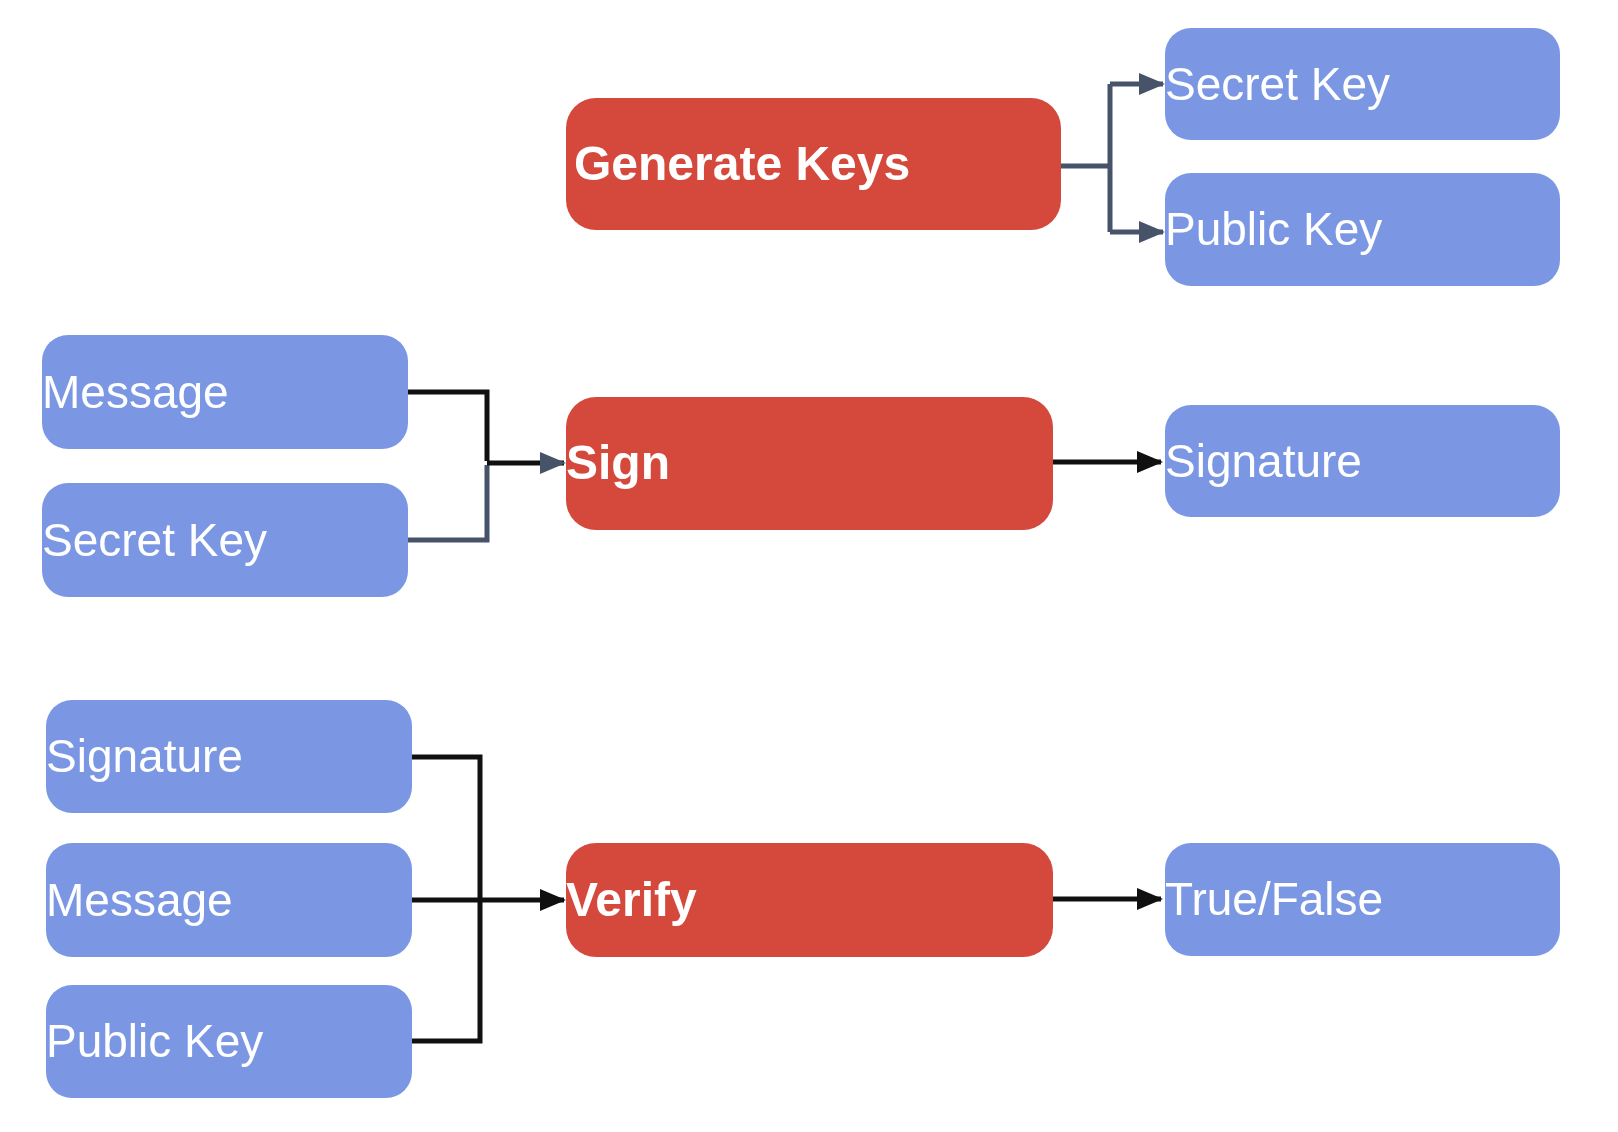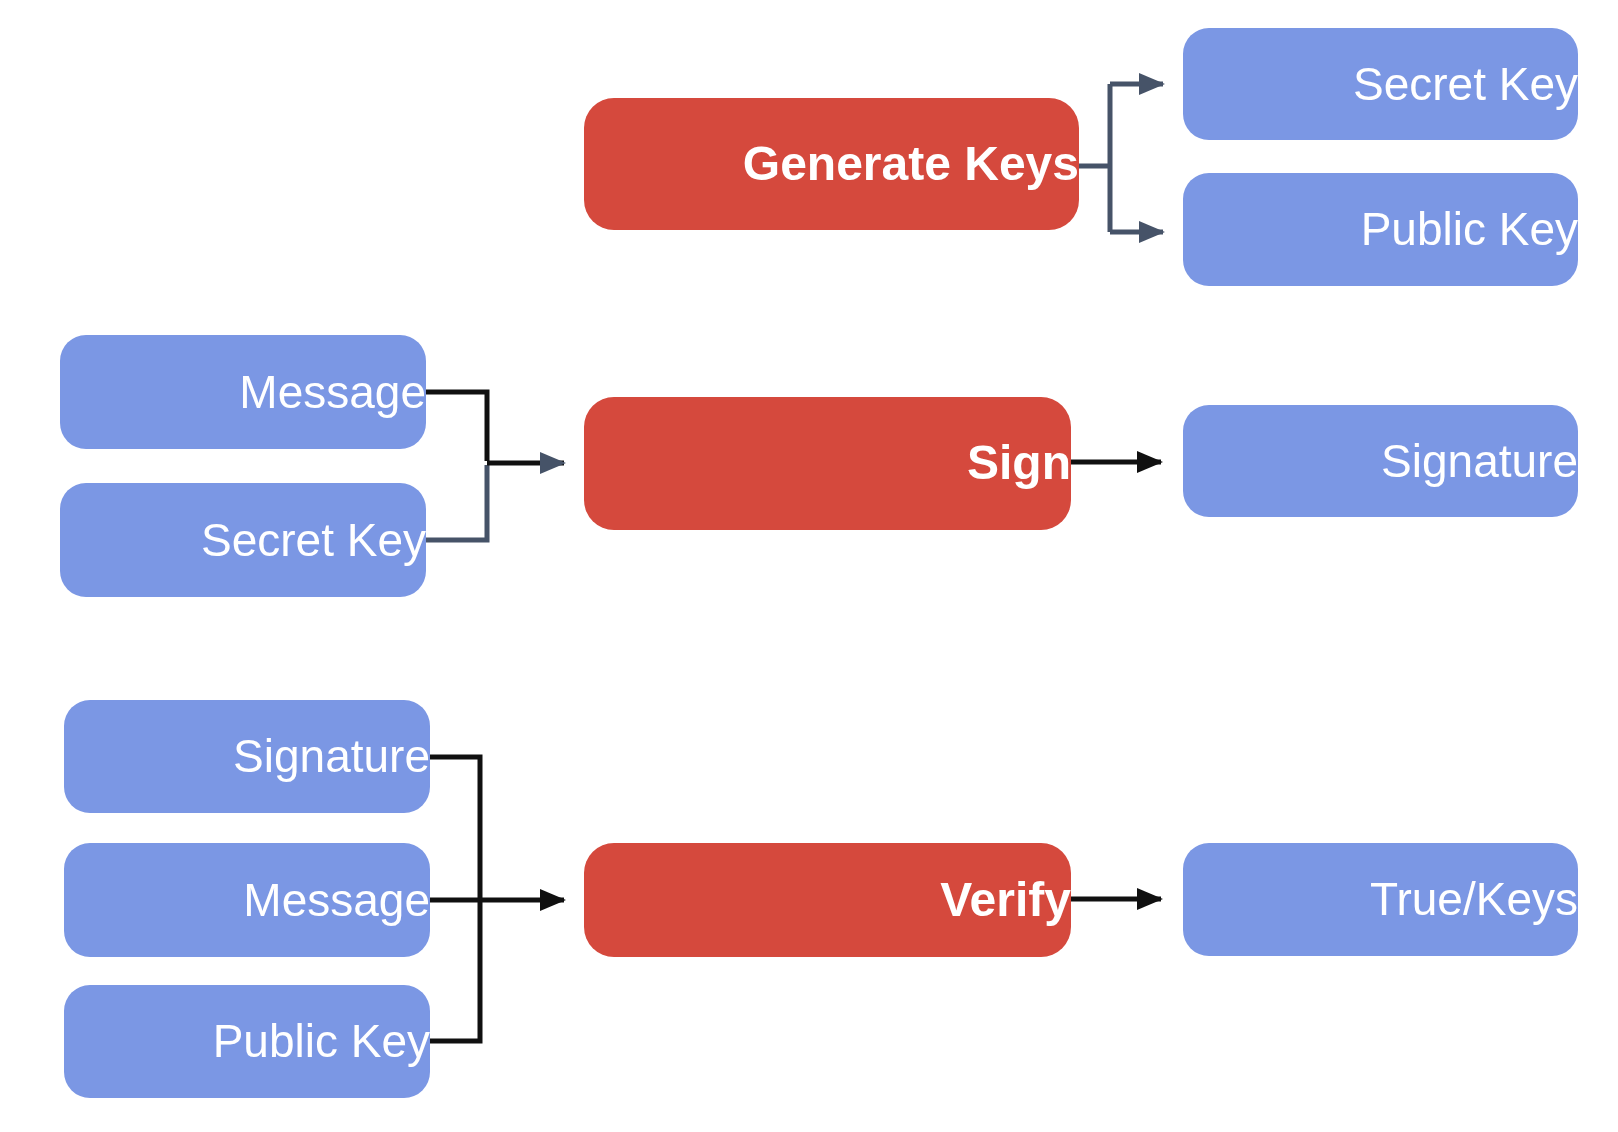--- a/index.html
+++ b/index.html
@@ -19,25 +19,24 @@
     overflow:hidden;
   }
   .connector-layer{position:absolute;left:0;top:0;z-index:0;}
   .edge{fill:none;stroke-width:5px;}
   .edge-black{stroke:var(--connector-black);}
   .edge-slate{stroke:var(--connector-slate);}
   .mk-black{fill:var(--connector-black);}
   .mk-slate{fill:var(--connector-slate);}
   .node{
     position:absolute;z-index:1;
-    display:flex;align-items:center;justify-content:flex-end;
+    display:flex;align-items:center;justify-content:flex-start;
     color:var(--label-text);
     text-align:center;
     line-height:1.05;
-    margin-left:18px;
   }
   .node-process{
     background:var(--process-fill);
     border-radius:30px;
     font-size:48px;font-weight:700;
   }
   .node-data{
     background:var(--data-fill);
     border-radius:26px;
     font-size:46px;font-weight:400;
@@ -104,16 +103,16 @@
   <div class="node node-data" style="left:46px;top:843px;width:366px;height:114px;">
     <span>Message</span>
   </div>
   <div class="node node-data" style="left:46px;top:985px;width:366px;height:113px;">
     <span>Public Key</span>
   </div>
   <div class="node node-process" style="left:566px;top:843px;width:487px;height:114px;">
     <span>Verify</span>
   </div>
   <div class="node node-data" style="left:1165px;top:843px;width:395px;height:113px;">
-    <span>True/Keys</span>
+    <span>True/False</span>
   </div>
 
 </div>
 
 </body></html>

